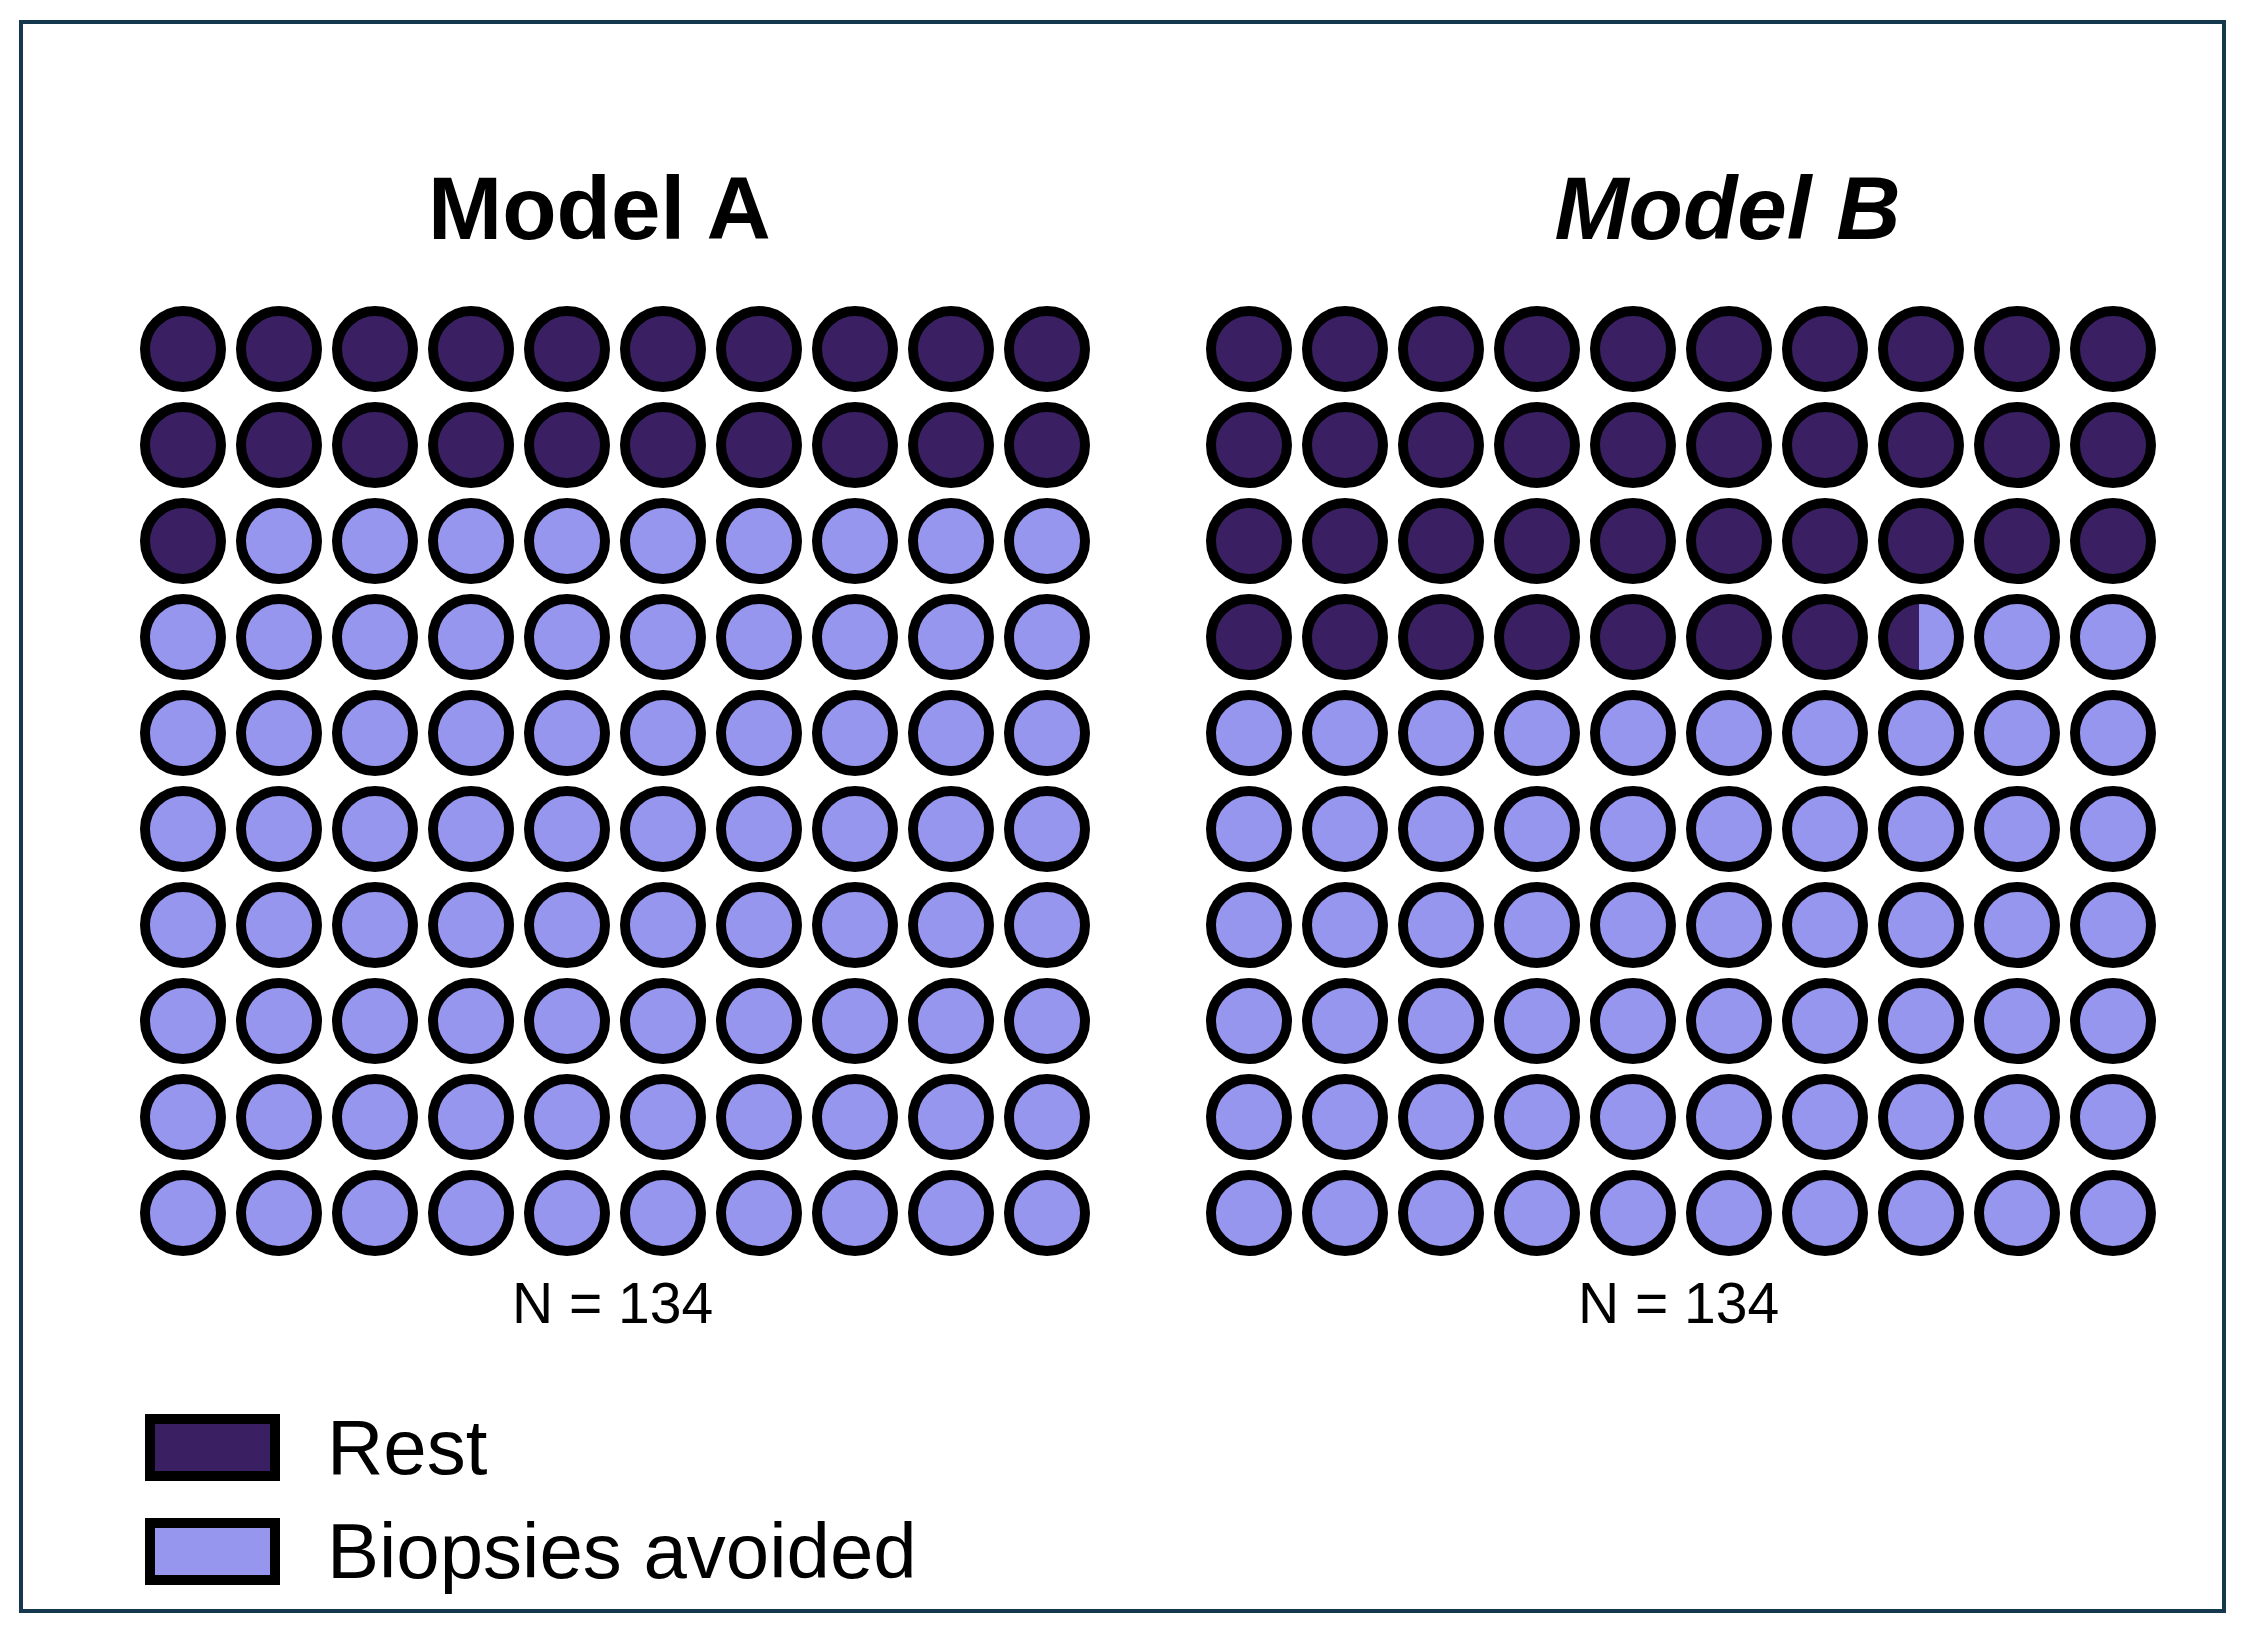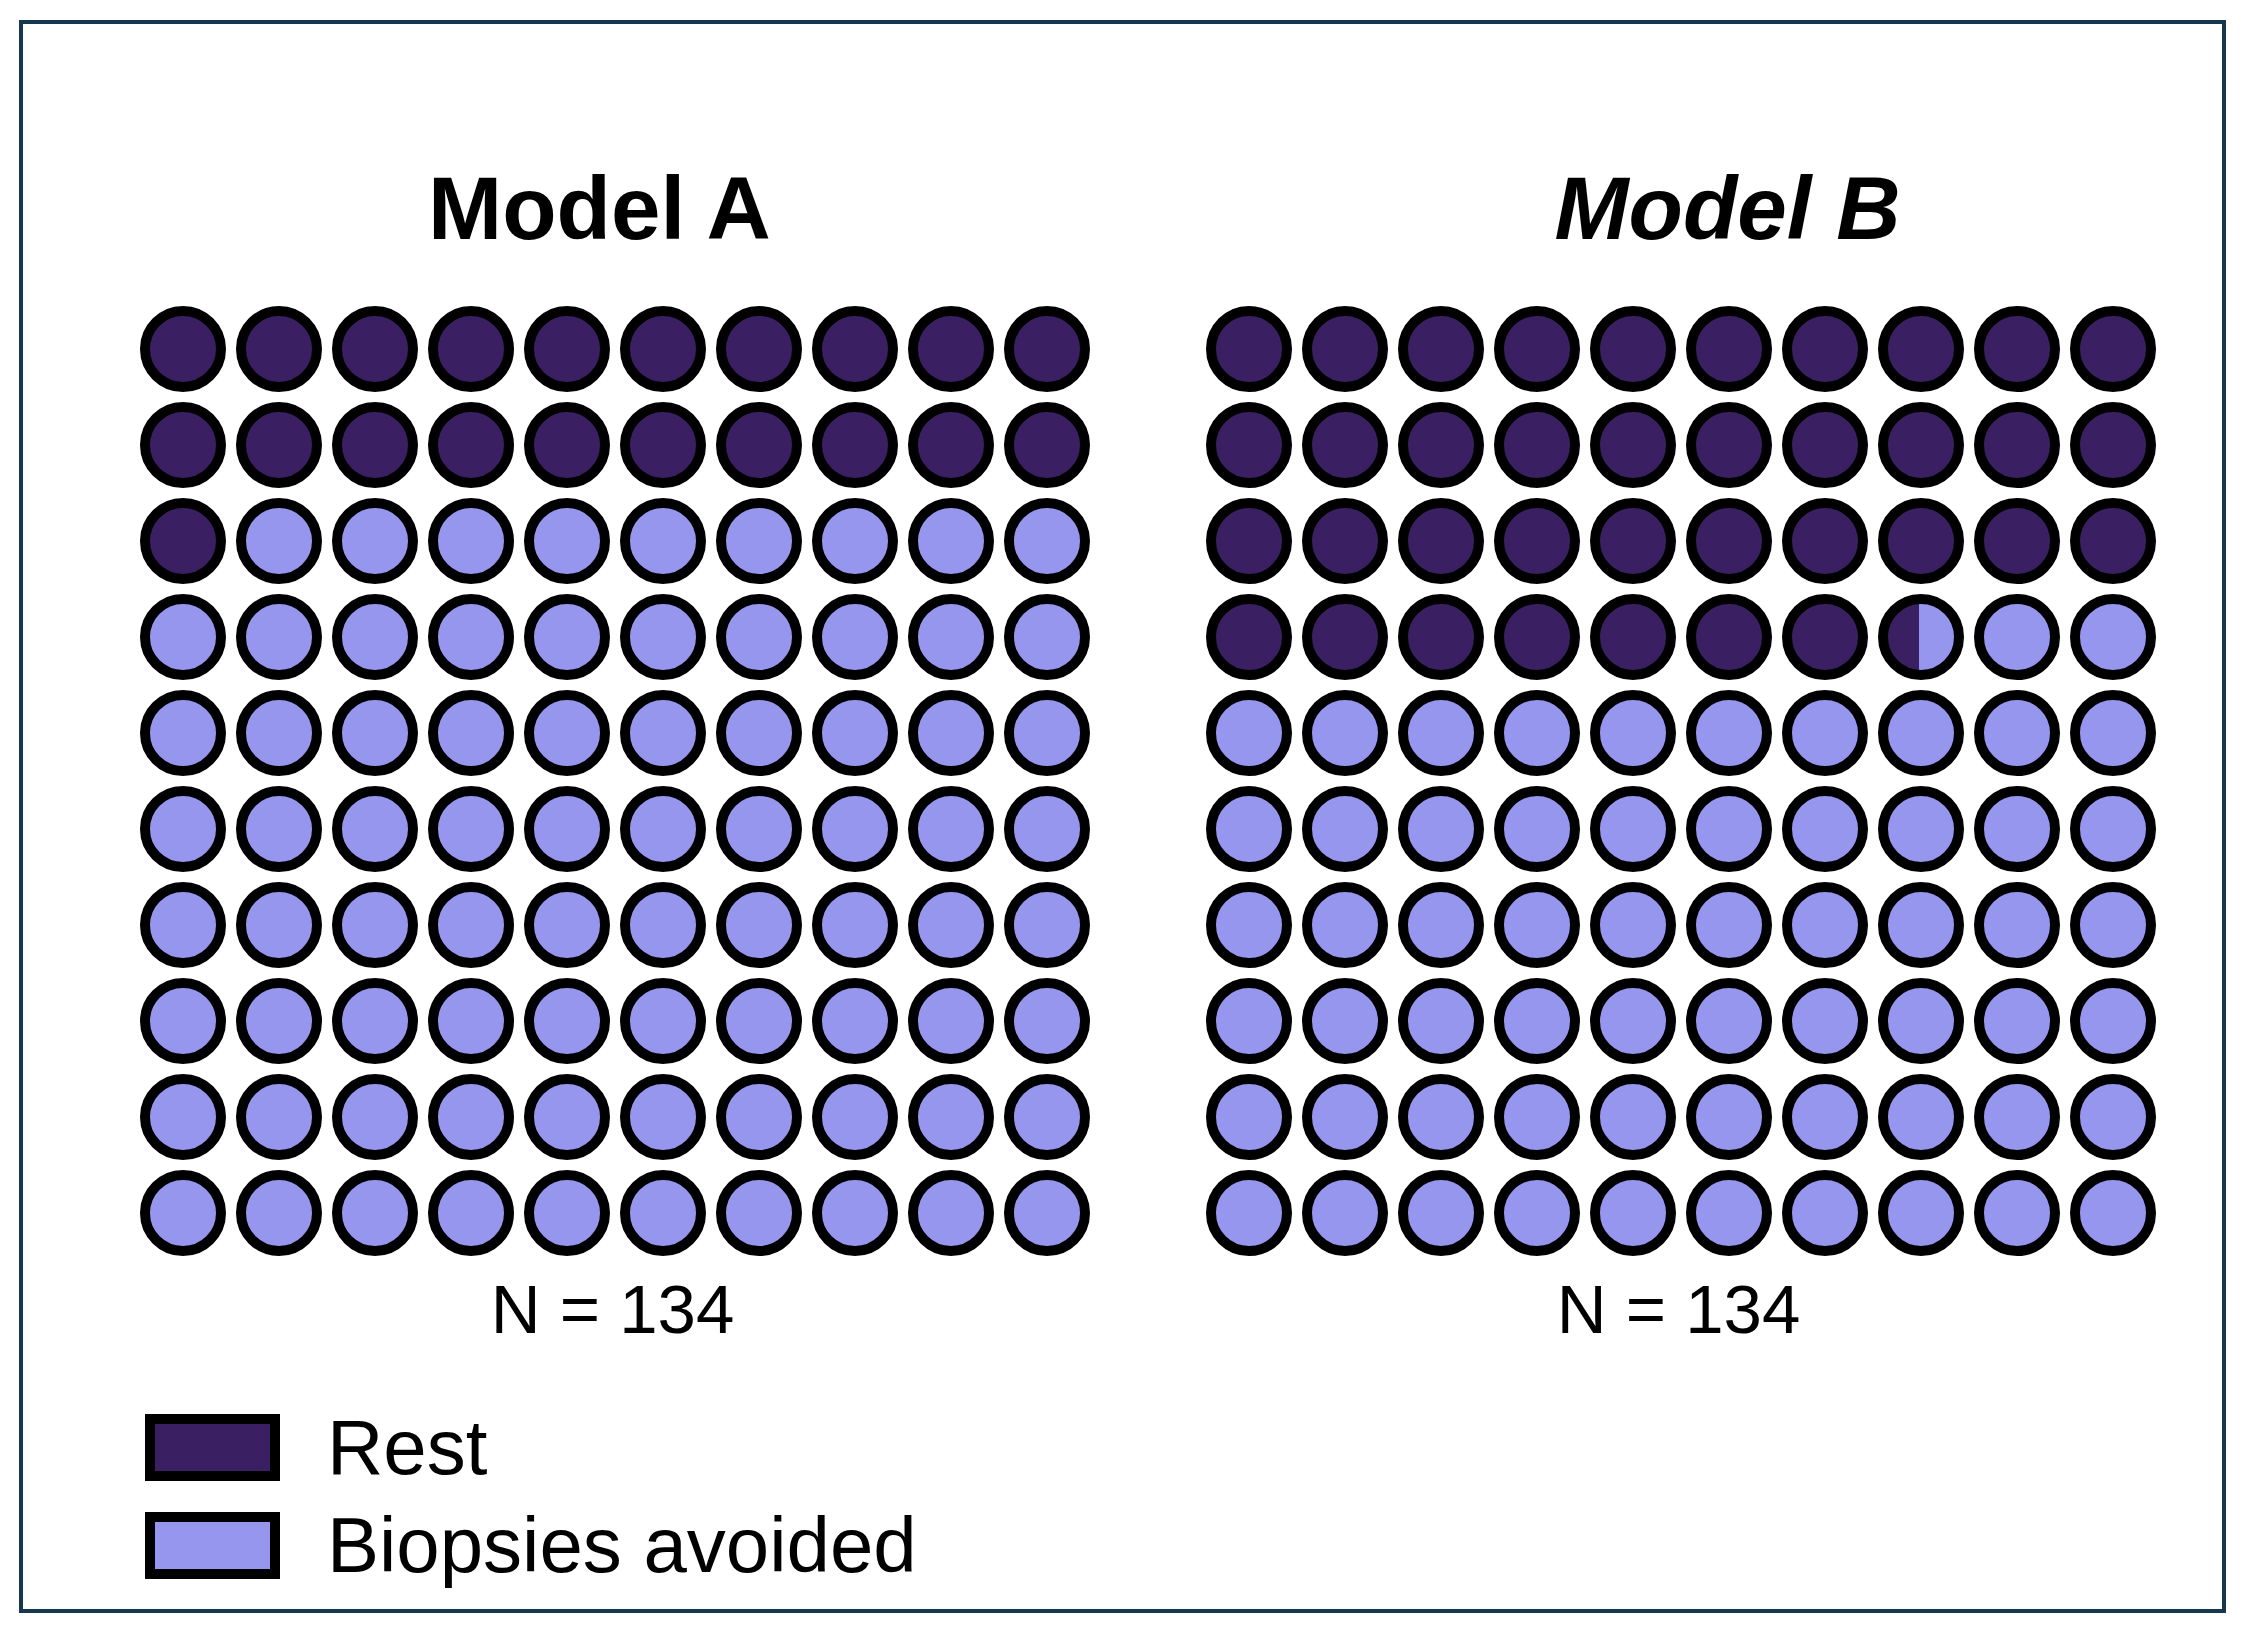--- a/index.html
+++ b/index.html
@@ -56,33 +56,33 @@
   .dot.p {
     background: linear-gradient(to right,
       var(--rest, #3A2063) 0 47%,
       var(--avoided, #9796EE) 47% 100%);
   }
   .n-label {
     position: absolute;
     top: 1270px;
     width: 955px;
     text-align: center;
-    font-size: 69px;
+    font-size: 57px;
     font-weight: normal;
     color: #000000;
   }
   #n-a { left: 135px; }
   #n-b { left: 1201px; }
   .legend {
     position: absolute;
     left: 145px;
     top: 1407px;
     display: flex;
     flex-direction: column;
-    gap: 16px;
+    gap: 22px;
   }
   .legend-row {
     display: flex;
     align-items: center;
     gap: 47px;
   }
   .legend-swatch {
     width: 115px;
     height: 47px;
     border: 10px solid #000000;

